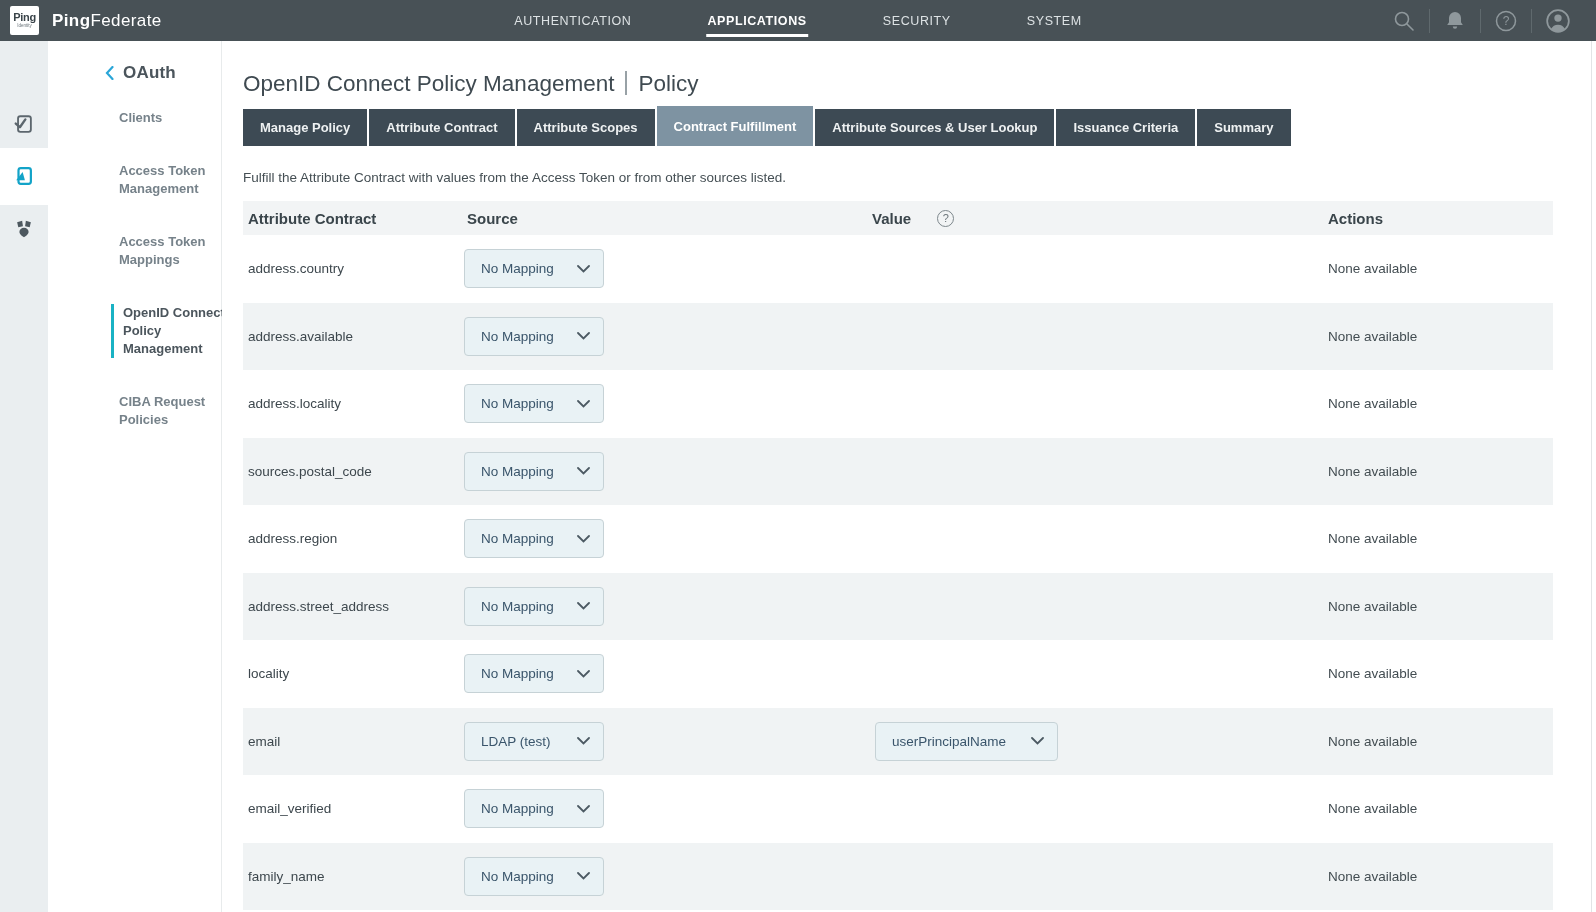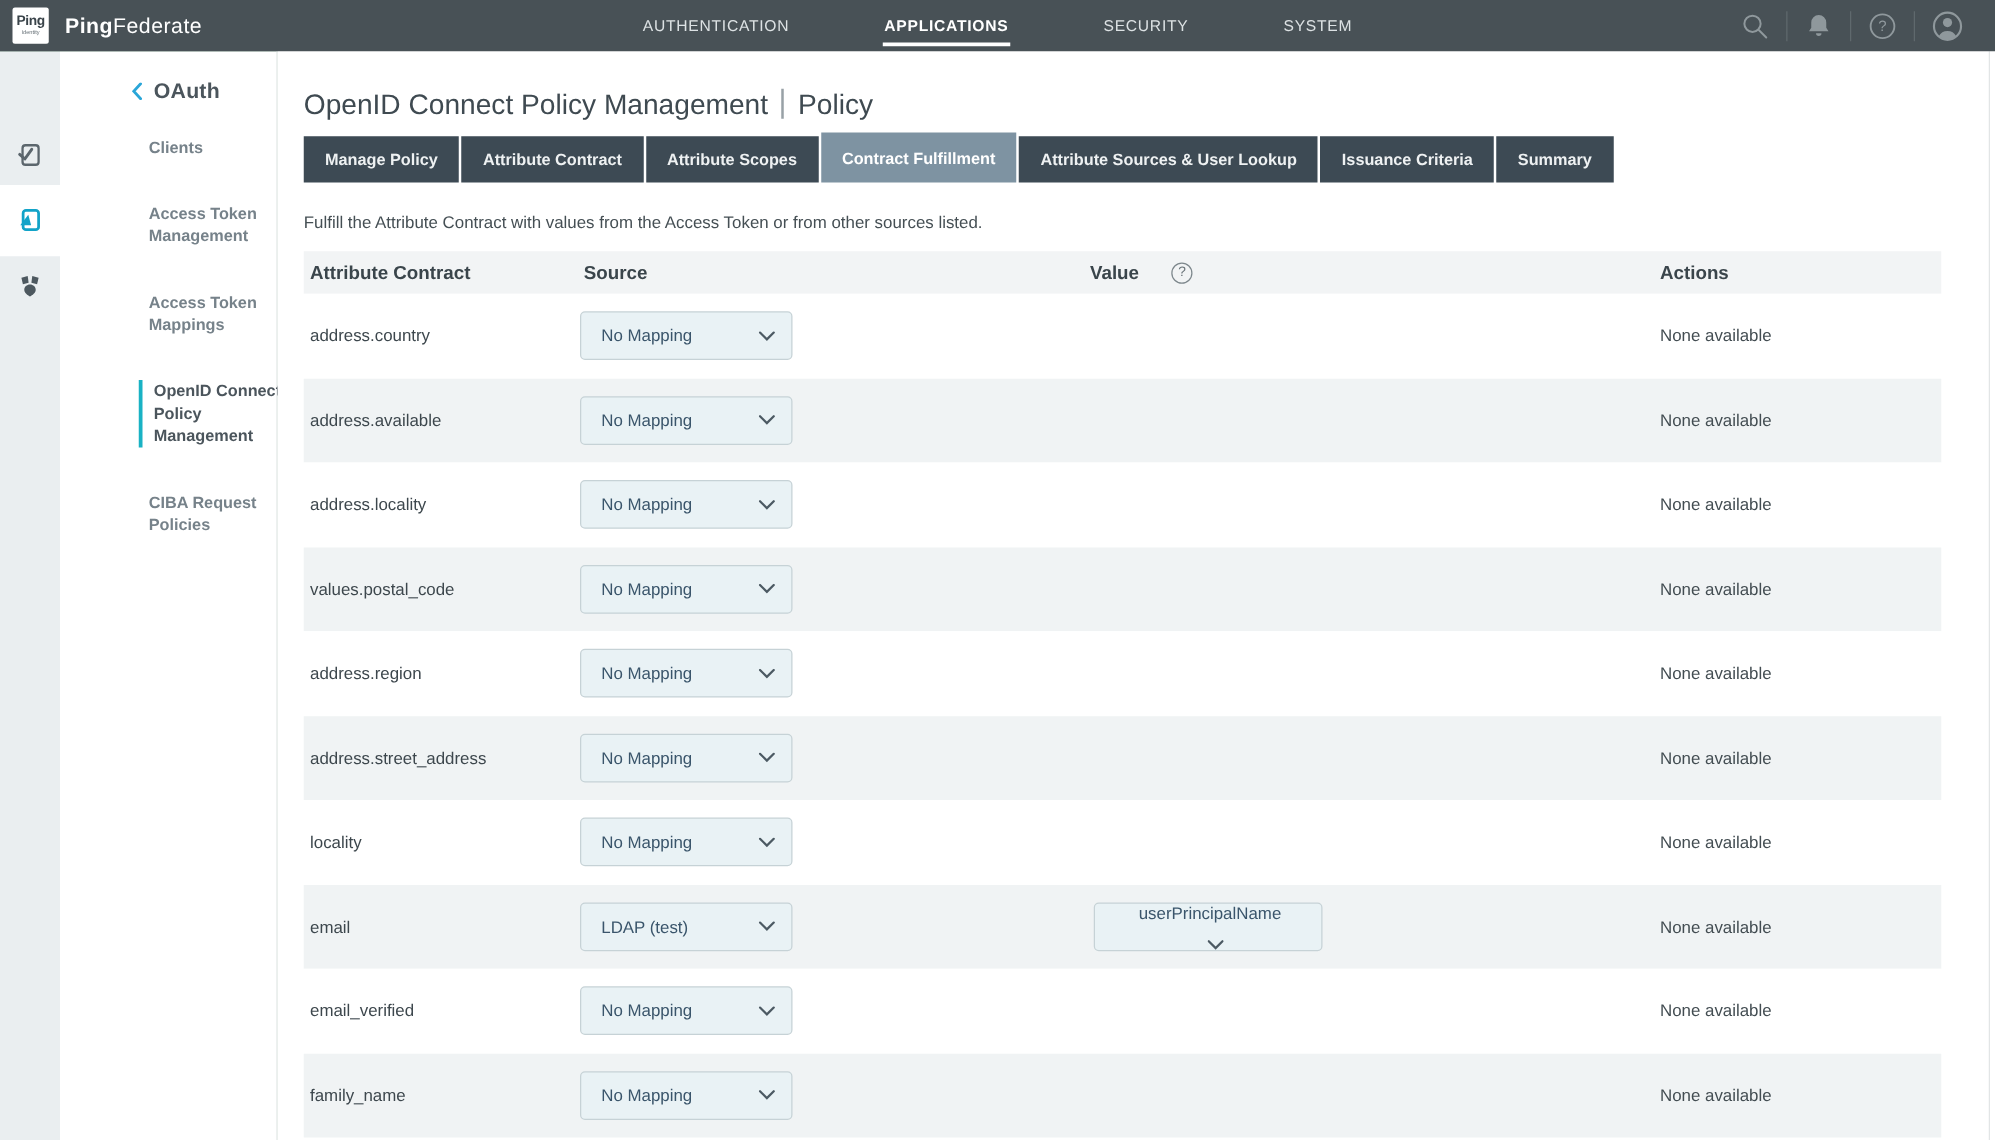--- a/index.html
+++ b/index.html
@@ -71,24 +71,24 @@
   .th-source{padding-left:9px;}
   .th-value{padding-left:14px;display:flex;align-items:center;gap:26px;}
   .th-actions{padding-left:23px;}
   .q-icon{width:17px;height:17px;border:1px solid #7d878c;border-radius:50%;color:#6b757a;
     font-size:11px;font-weight:normal;display:flex;align-items:center;justify-content:center;cursor:pointer;}
 
   .trow{display:grid;grid-template-columns:215px 400px 447px 1fr;align-items:center;height:67.5px;background:#fff;}
   .trow.striped{background:var(--stripe);}
   .c-attr{padding-left:5px;font-size:13.5px;color:#3d474d;}
   .c-actions{padding-left:23px;font-size:13.5px;color:#434d52;}
-  .dropdown{width:170px;height:39px;margin-left:6px;background:var(--dd-bg);border:1px solid var(--dd-border);
+  .dropdown{width:140px;height:39px;margin-left:6px;background:var(--dd-bg);border:1px solid var(--dd-border);
     border-radius:4px;display:flex;align-items:center;justify-content:space-between;
     padding:0 13px 0 16px;font-size:13.5px;color:#3a556b;cursor:pointer;}
-  .c-value .dropdown{width:183px;margin-left:17px;flex-direction:column;}
+  .c-value .dropdown{width:183px;margin-left:17px;}
   .dd-chev{flex:0 0 auto;margin-left:8px;display:flex;}
 
   .scroll-edge{position:absolute;right:4px;top:41px;bottom:0;width:1px;background:#e2e5e6;}
 </style>
 </head>
 <body>
 
 <div class="app">
 
   <div class="topbar">
@@ -243,21 +243,21 @@
                     <path d="M1 1l5.5 5.5L12 1" fill="none" stroke="#4c5a63" stroke-width="1.8" stroke-linecap="round"></path>
                   </svg>
         </span>
       </div>
     </div>
     <div class="c-value"></div>
     <div class="c-actions">None available</div>
   </div>
 
   <div class="trow striped">
-    <div class="c-attr">values.postal_code</div>
+    <div class="c-attr">sources.postal_code</div>
     <div class="c-source">
       <div class="dropdown">
         <span class="dd-label">No Mapping</span>
         <span class="dd-chev">
           <svg width="13" height="8" viewBox="0 0 13 8">
                     <path d="M1 1l5.5 5.5L12 1" fill="none" stroke="#4c5a63" stroke-width="1.8" stroke-linecap="round"></path>
                   </svg>
         </span>
       </div>
     </div>

